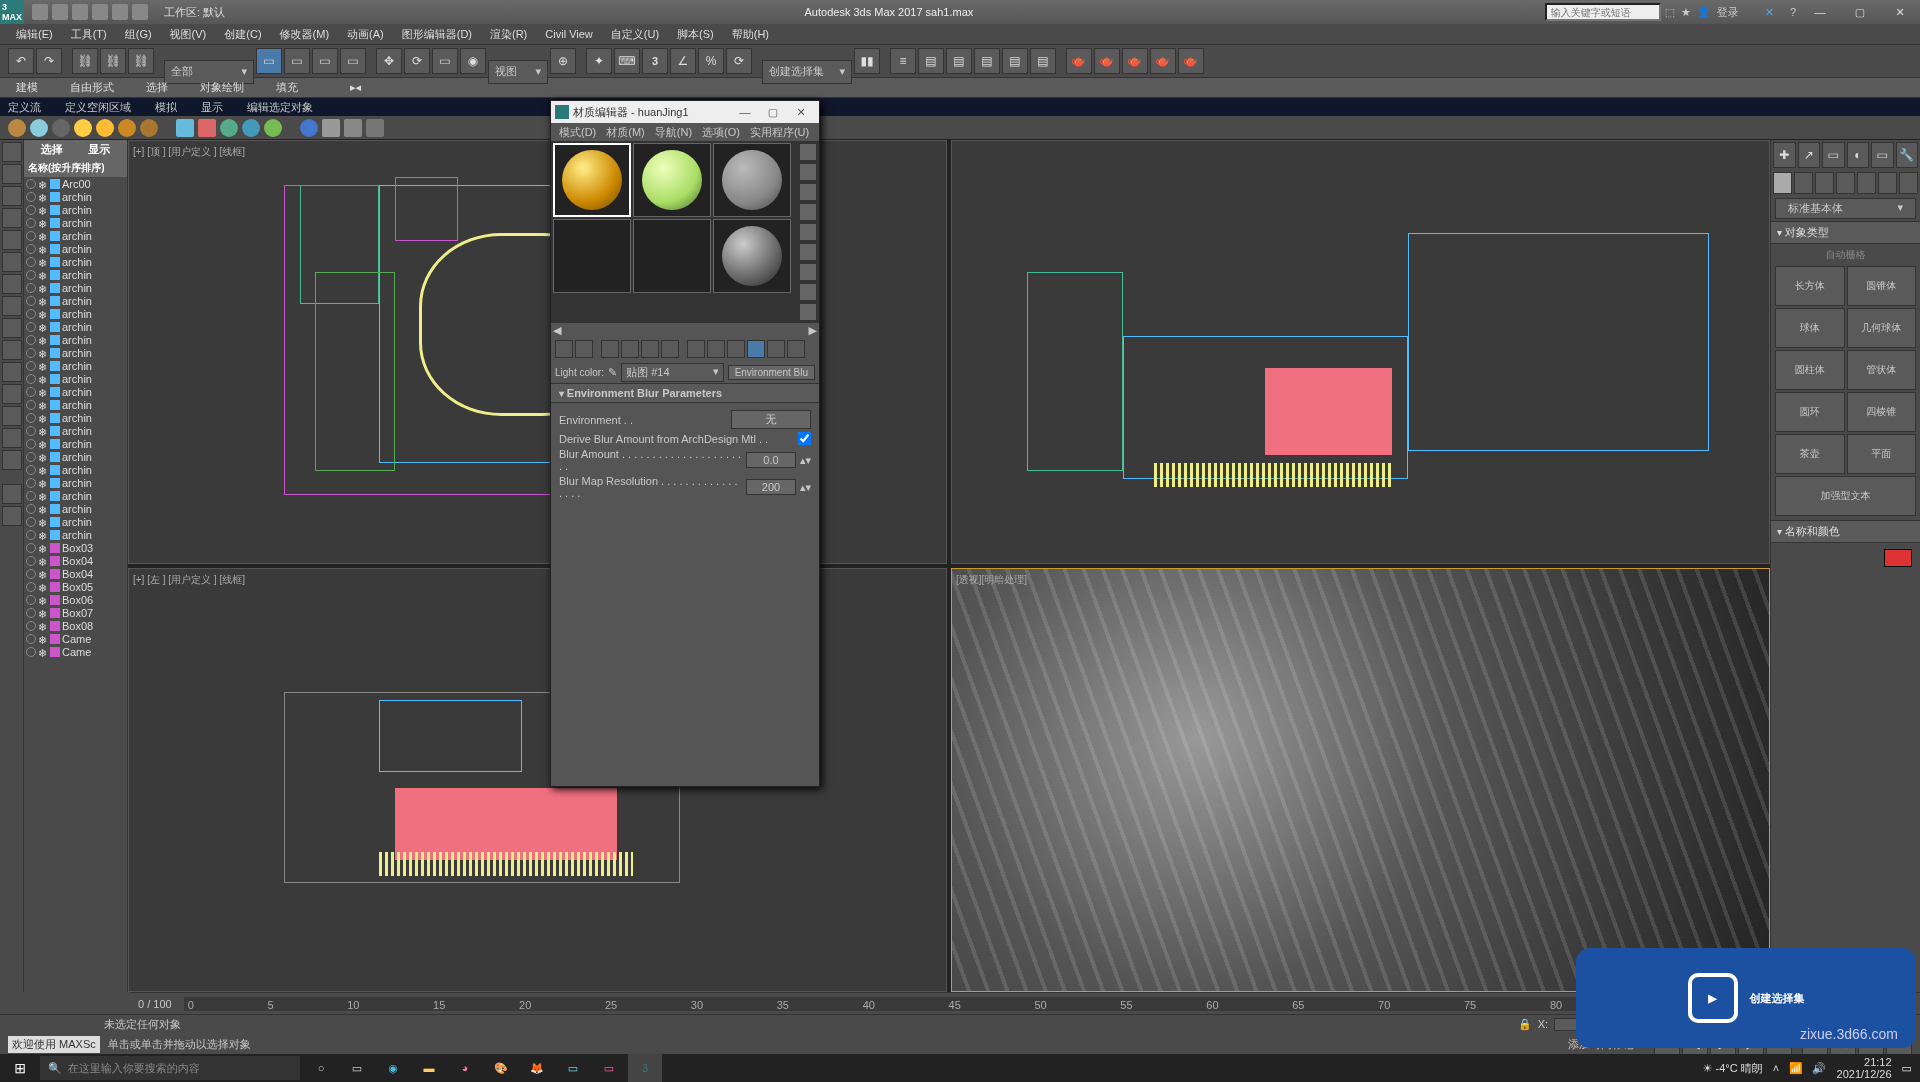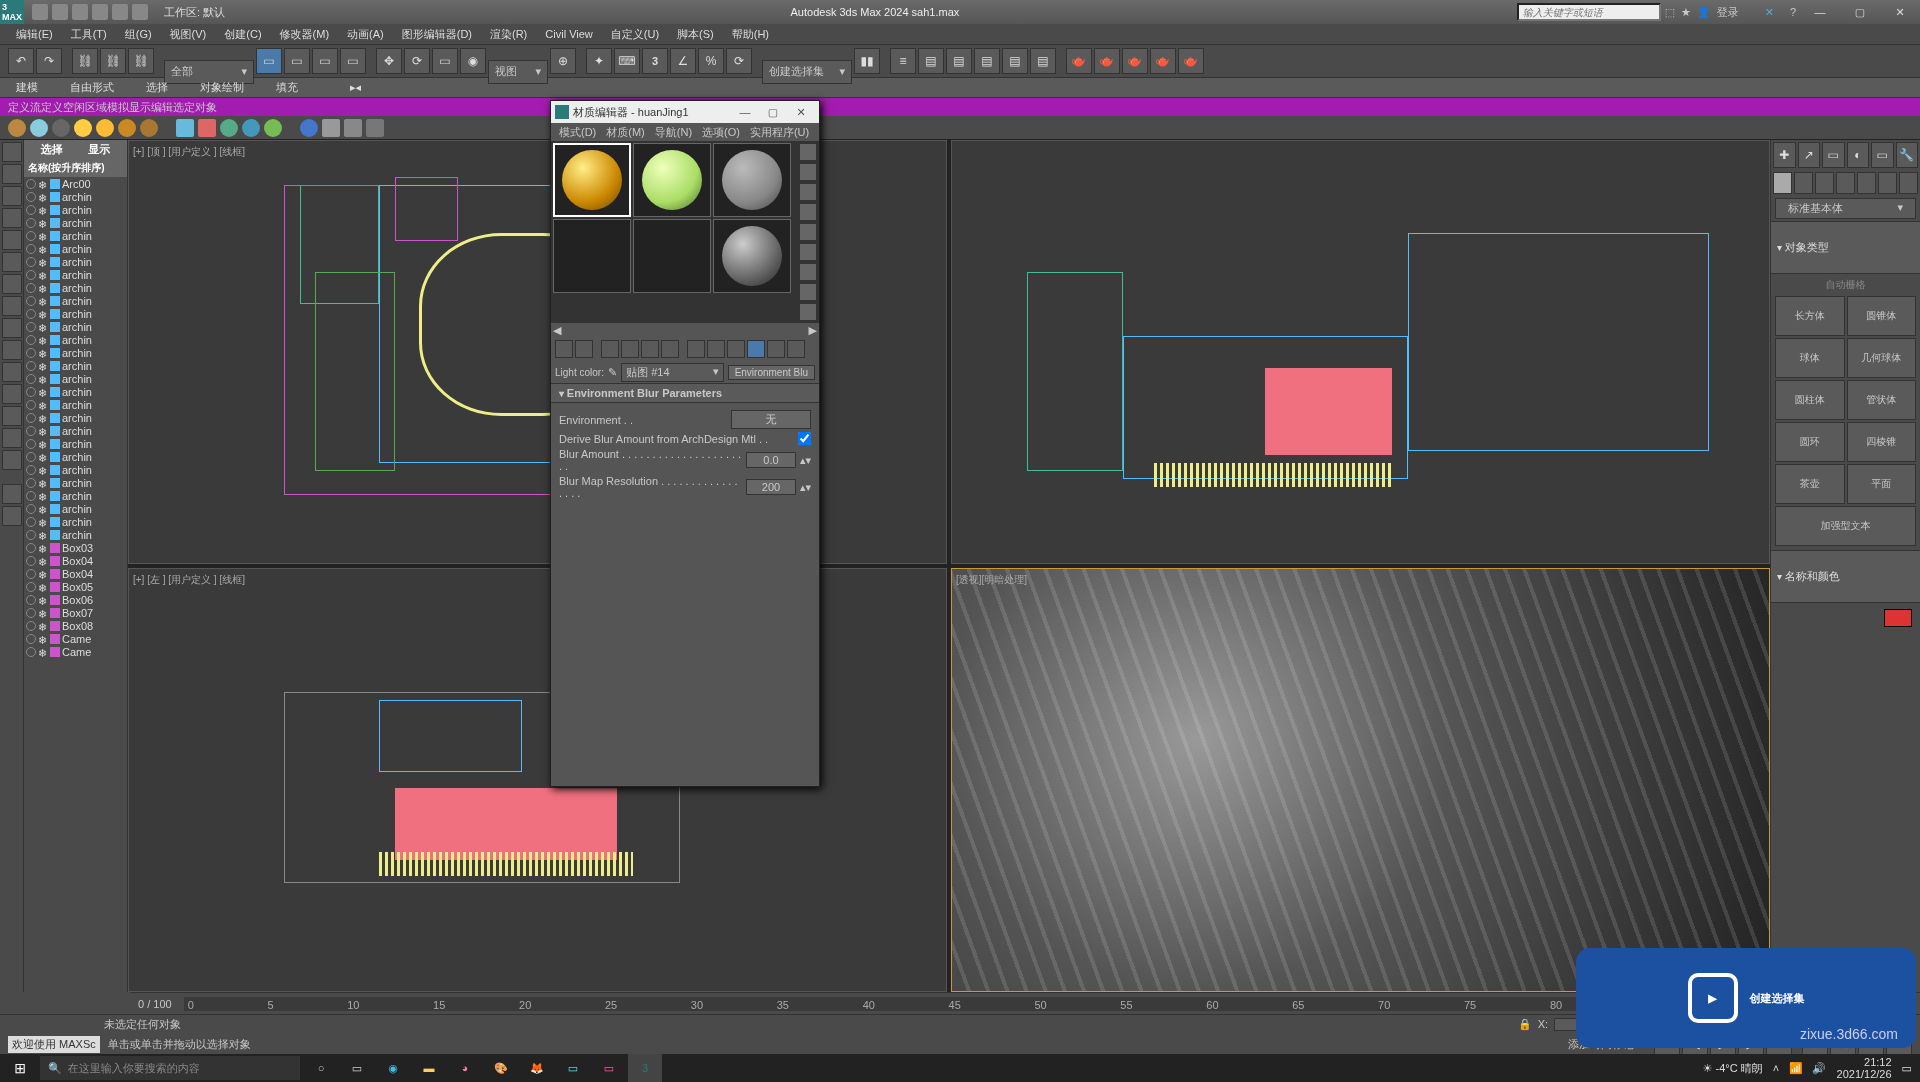--- a/index.html
+++ b/index.html
@@ -2,33 +2,33 @@
 <html><head>
 <meta charset="utf-8">
 <style>
 * { margin:0; padding:0; box-sizing:border-box; font-family:"Microsoft YaHei",Arial,sans-serif; font-size:11px; user-select:none; }
 body { width:1920px; height:1082px; background:#4a4a4a; color:#c8c8c8; overflow:hidden; position:relative; }
 .titlebar { height:24px; background:linear-gradient(#6a6a6a,#565656); display:flex; align-items:center; }
 .titlebar .logo { width:24px; height:24px; background:#2a7a7a; color:#fff; display:flex; align-items:center; justify-content:center; font-weight:bold; font-size:9px; }
 .titlebar .qat { display:flex; gap:4px; padding:0 8px; align-items:center; }
 .titlebar .qat span { width:16px; height:16px; background:#888; border-radius:2px; }
 .titlebar .title { flex:1; text-align:center; color:#eee; }
-.titlebar .search { background:#eee; color:#888; font-style:italic; width:144px; height:18px; padding:1px 4px; font-size:10px; }
+.titlebar .search { background:#eee; color:#888; width:116px; height:18px; padding:1px 4px; font-size:10px; }
 .titlebar .right { display:flex; align-items:center; gap:6px; padding:0 4px; }
 .titlebar .winbtn { width:40px; height:24px; display:flex; align-items:center; justify-content:center; color:#ddd; }
 .menubar { height:20px; background:#4a4a4a; display:flex; gap:2px; padding:0 8px; align-items:center; }
 .menubar span { padding:2px 8px; color:#ddd; }
 .maintool { height:34px; background:#4a4a4a; border-top:1px solid #333; border-bottom:1px solid #333; display:flex; align-items:center; gap:2px; padding:0 8px; }
 .tbtn { width:26px; height:26px; background:#5a5a5a; border:1px solid #333; display:flex; align-items:center; justify-content:center; color:#ddd; font-size:12px; }
 .tbtn.sel { background:#4a7aaa; }
 .tsep { width:6px; }
 .tdrop { height:24px; background:#5a5a5a; border:1px solid #333; padding:0 6px; display:flex; align-items:center; min-width:90px;margin-top:21px; }
 .ribbon { height:20px; background:#5a5a5a; display:flex; align-items:center; border-bottom:1px solid #333; }
 .ribbon span { padding:2px 16px; color:#ddd; }
-.subrib { height:18px; background:#a21caf; display:flex; align-items:center; padding:0 8px; gap:0; font-size:10px; }
+.subrib { height:18px; background:#0f172a; display:flex; align-items:center; padding:0 8px; gap:24px; font-size:10px; }
 .icontool { height:24px; background:#4a4a4a; border-bottom:1px solid #222; display:flex; align-items:center; gap:4px; padding:0 8px; }
 .ibtn { width:18px; height:18px; border-radius:50%; }
 .workarea { position:absolute; top:140px; left:0; right:0; bottom:90px; display:flex; }
 .leftstrip { width:24px; background:#4a4a4a; border-right:1px solid #333; display:flex; flex-direction:column; gap:2px; padding:2px; }
 .leftstrip div { width:20px; height:20px; background:#5a5a5a; border:1px solid #333; }
 .scenepanel { width:104px; background:#4a4a4a; border-right:1px solid #333; display:flex; flex-direction:column; }
 .scenepanel .hdr { background:#666; padding:2px 4px; font-weight:bold; color:#fff; font-size:10px; }
 .scenepanel .list { flex:1; overflow:hidden; }
 .scenepanel .row { display:flex; align-items:center; gap:2px; height:13px; padding:0 2px; font-size:10px; color:#ddd; }
 .scenepanel .row .eye { width:10px; height:10px; border:1px solid #888; border-radius:50%; flex-shrink:0; }
@@ -36,21 +36,21 @@
 .viewports { flex:1; display:grid; grid-template-columns:1fr 1fr; grid-template-rows:1fr 1fr; gap:4px; background:#222; }
 .viewport { background:#3a3a3a; position:relative; border:1px solid #555; overflow:hidden; }
 .viewport.active { border:1px solid #cc9933; }
 .viewport .vlabel { position:absolute; top:4px; left:4px; color:#aaa; font-size:10px; z-index:5; }
 .vp-content { position:absolute; inset:12px; }
 .rightpanel { width:150px; background:#4a4a4a; border-left:1px solid #333; }
 .rightpanel .cmdrow { display:flex; gap:2px; padding:2px; }
 .rightpanel .cmdbtn { width:22px; height:22px; background:#5a5a5a; border:1px solid #333; }
 .rightpanel .cmdbtn.sel { background:#aaa; }
 .rightpanel .drop { background:#5a5a5a; border:1px solid #333; padding:2px 12px; margin:2px 4px; font-size:10px; display:flex; justify-content:space-between; }
-.rightpanel .sect { background:#5a5a5a; padding:18px 6px; margin:2px 0; font-size:10px; color:#ddd; border-top:1px solid #333; border-bottom:1px solid #333; }
+.rightpanel .sect { background:#5a5a5a; padding:3px 6px; margin:2px 0; font-size:10px; color:#ddd; border-top:1px solid #333; border-bottom:1px solid #333; }
 .rightpanel .grid2 { display:grid; grid-template-columns:1fr 1fr; gap:2px; padding:2px 4px; }
 .rightpanel .pbtn { background:#5a5a5a; border:1px solid #333; padding:12px; text-align:center; font-size:10px; }
 .rightpanel .swatch { width:28px; height:18px; background:#dd3333; border:1px solid #000; margin:4px auto 0 auto; float:right; margin-right:8px; }
 
 .matdlg { position:absolute; top:100px; left:550px; width:270px; background:#555; border:1px solid #222; box-shadow:2px 2px 8px #000; z-index:100; }
 .matdlg .dtitle { height:22px; background:#eee; display:flex; align-items:center; padding:0 4px; color:#333; }
 .matdlg .dtitle .ico { width:14px; height:14px; background:#2a7a7a; margin-right:4px; }
 .matdlg .dtitle .t { flex:1; font-size:11px; }
 .matdlg .dtitle .wb { width:28px; text-align:center; color:#555; }
 .matdlg .dmenu { height:18px; background:#555; display:flex; gap:2px; padding:0 4px; align-items:center; font-size:10px; }
@@ -107,21 +107,21 @@
   <div class="logo">3<br>MAX</div>
   <div class="qat">
     <span></span>
     <span></span>
     <span></span>
     <span></span>
     <span></span>
     <span></span>
   </div>
   <span style="padding:0 8px;color:#ddd">工作区: 默认</span>
-  <div class="title">Autodesk 3ds Max 2024    sah1.max</div>
+  <div class="title">Autodesk 3ds Max 2017    sah1.max</div>
   <input class="search" placeholder="输入关键字或短语" style="">
   <div class="right">
     <span>⬚</span>
     <span>★</span>
     <span>👤</span>
     <span>登录</span>
     <span style="margin-left:20px;color:#5ad">✕</span>
     <span style="margin-left:10px">?</span>
   </div>
   <div class="winbtn">—</div>

